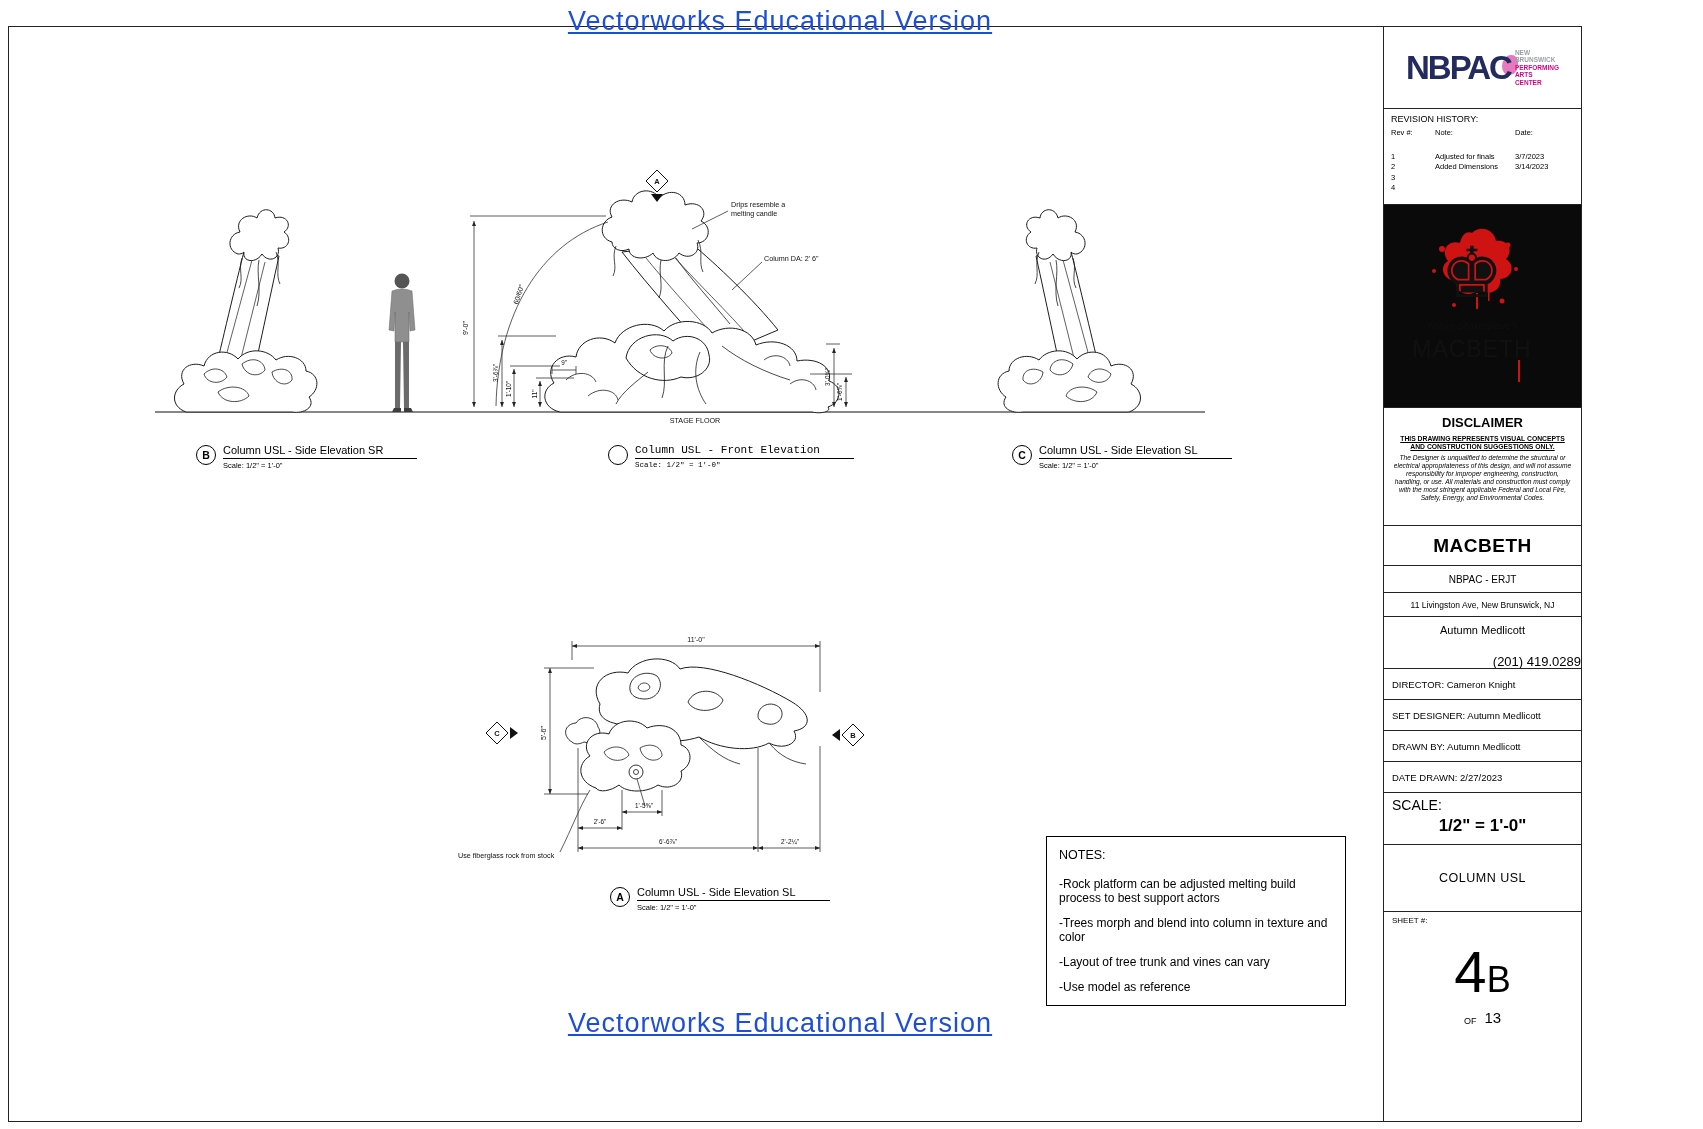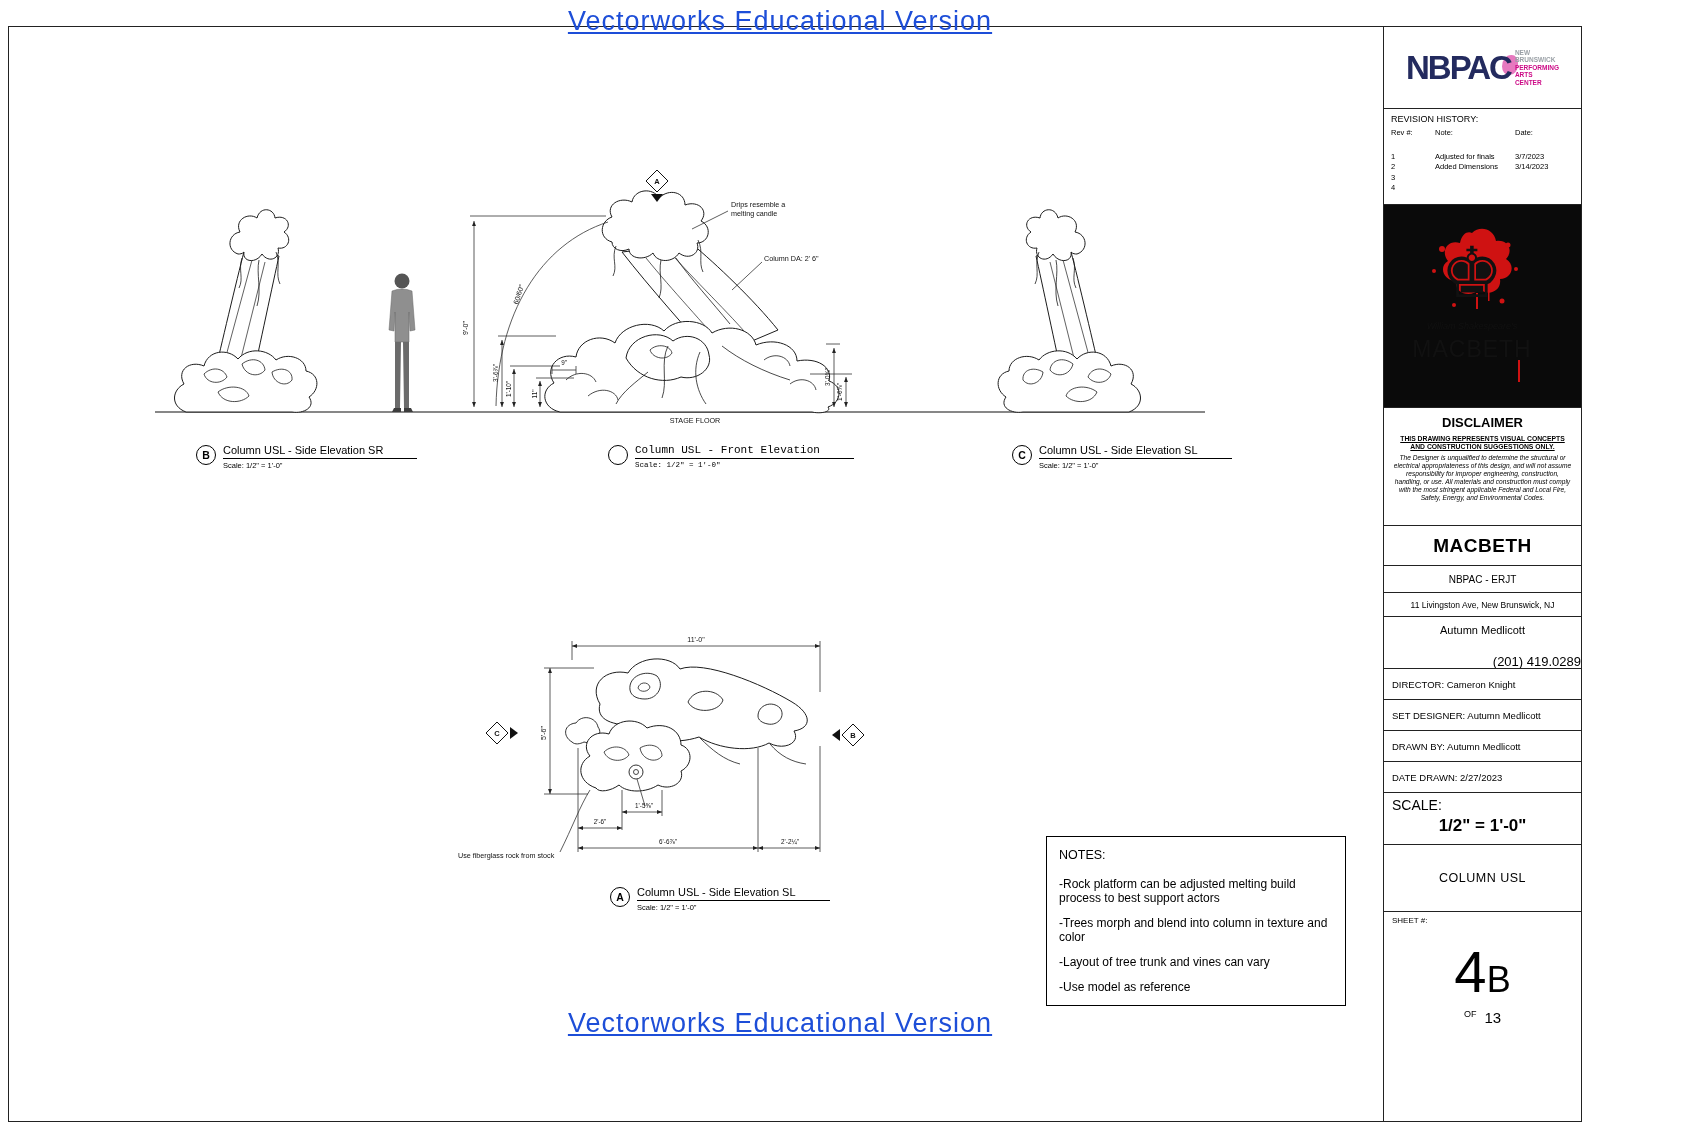--- a/index.html
+++ b/index.html
@@ -77,21 +77,21 @@
   .scale-label { font-size:14px; padding:4px 0 0 8px; }
   .scale-value { text-align:center; font-size:17px; font-weight:bold; margin-top:3px; }
 
   .tb-sheettitle { height:67px; display:flex; align-items:center; justify-content:center; font-size:12.5px; letter-spacing:.5px; }
 
   .tb-sheet { flex:1; border-bottom:none; }
   .sheet-label { font-size:8px; padding:4px 0 0 8px; }
   .sheet-num-wrap { display:flex; align-items:baseline; justify-content:center; margin-top:18px; }
   .sheet-num { font-size:58px; line-height:58px; }
   .sheet-sub { font-size:36px; }
-  .sheet-of  { display:flex; align-items:flex-start; justify-content:center; gap:8px; margin-top:8px; }
+  .sheet-of  { display:flex; align-items:flex-end; justify-content:center; gap:8px; margin-top:8px; }
   .of-label { font-size:9px; }
   .of-total { font-size:15px; }
 </style>
 </head>
 <body>
 
 <div class="page">
 
   <div class="frame"></div>
 

